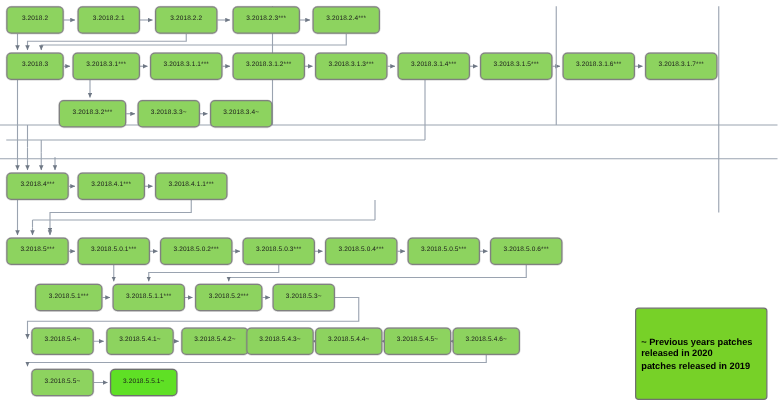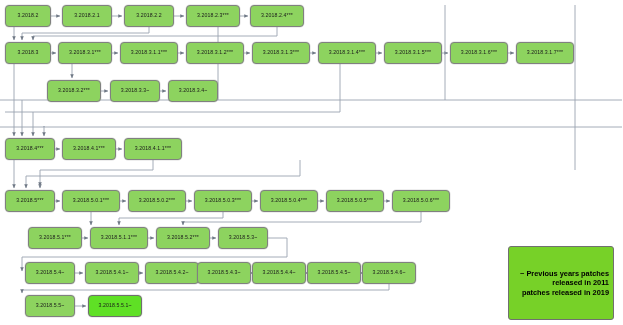--- a/index.html
+++ b/index.html
@@ -51,21 +51,21 @@
     position: absolute;
     box-sizing: border-box;
     background: #77D128;
     border: 1px solid #707070;
     border-radius: 3px;
     color: #000000;
     display: flex;
     flex-direction: column;
     align-items: center;
     justify-content: center;
-    text-align: right;
+    text-align: left;
     font-size: 7.4px;
     font-weight: bold;
     line-height: 1.28;
     padding: 2px 4px;
   }
   .legend-line { display: block; width: 100%; }
 </style>
 </head>
 <body>
 
@@ -205,17 +205,17 @@
       <div class="node" style="left: 197px; top: 262px; width: 54px; height: 22px;">3.2018.5.4.3~</div>
       <div class="node" style="left: 252px; top: 262px; width: 54px; height: 22px;">3.2018.5.4.4~</div>
       <div class="node" style="left: 307px; top: 262px; width: 54px; height: 22px;">3.2018.5.4.5~</div>
       <div class="node" style="left: 362px; top: 262px; width: 54px; height: 22px;">3.2018.5.4.6~</div>
       <div class="node" style="left: 25px; top: 295px; width: 50px; height: 22px;">3.2018.5.5~</div>
       <div class="node highlight" style="left: 88px; top: 295px; width: 54px; height: 22px;">3.2018.5.5.1~</div>
     </div>
 
   <div class="legend-box" id="legend" style="left: 508px; top: 246px; width: 106px; height: 74px; background: rgb(119, 209, 40);">
     <span class="legend-line">~ Previous years patches</span>
-    <span class="legend-line">released in 2011</span>
+    <span class="legend-line">released in 2020</span>
     <span class="legend-line">patches released in 2019</span>
   </div>
 
 </div>
 
 </body></html>

